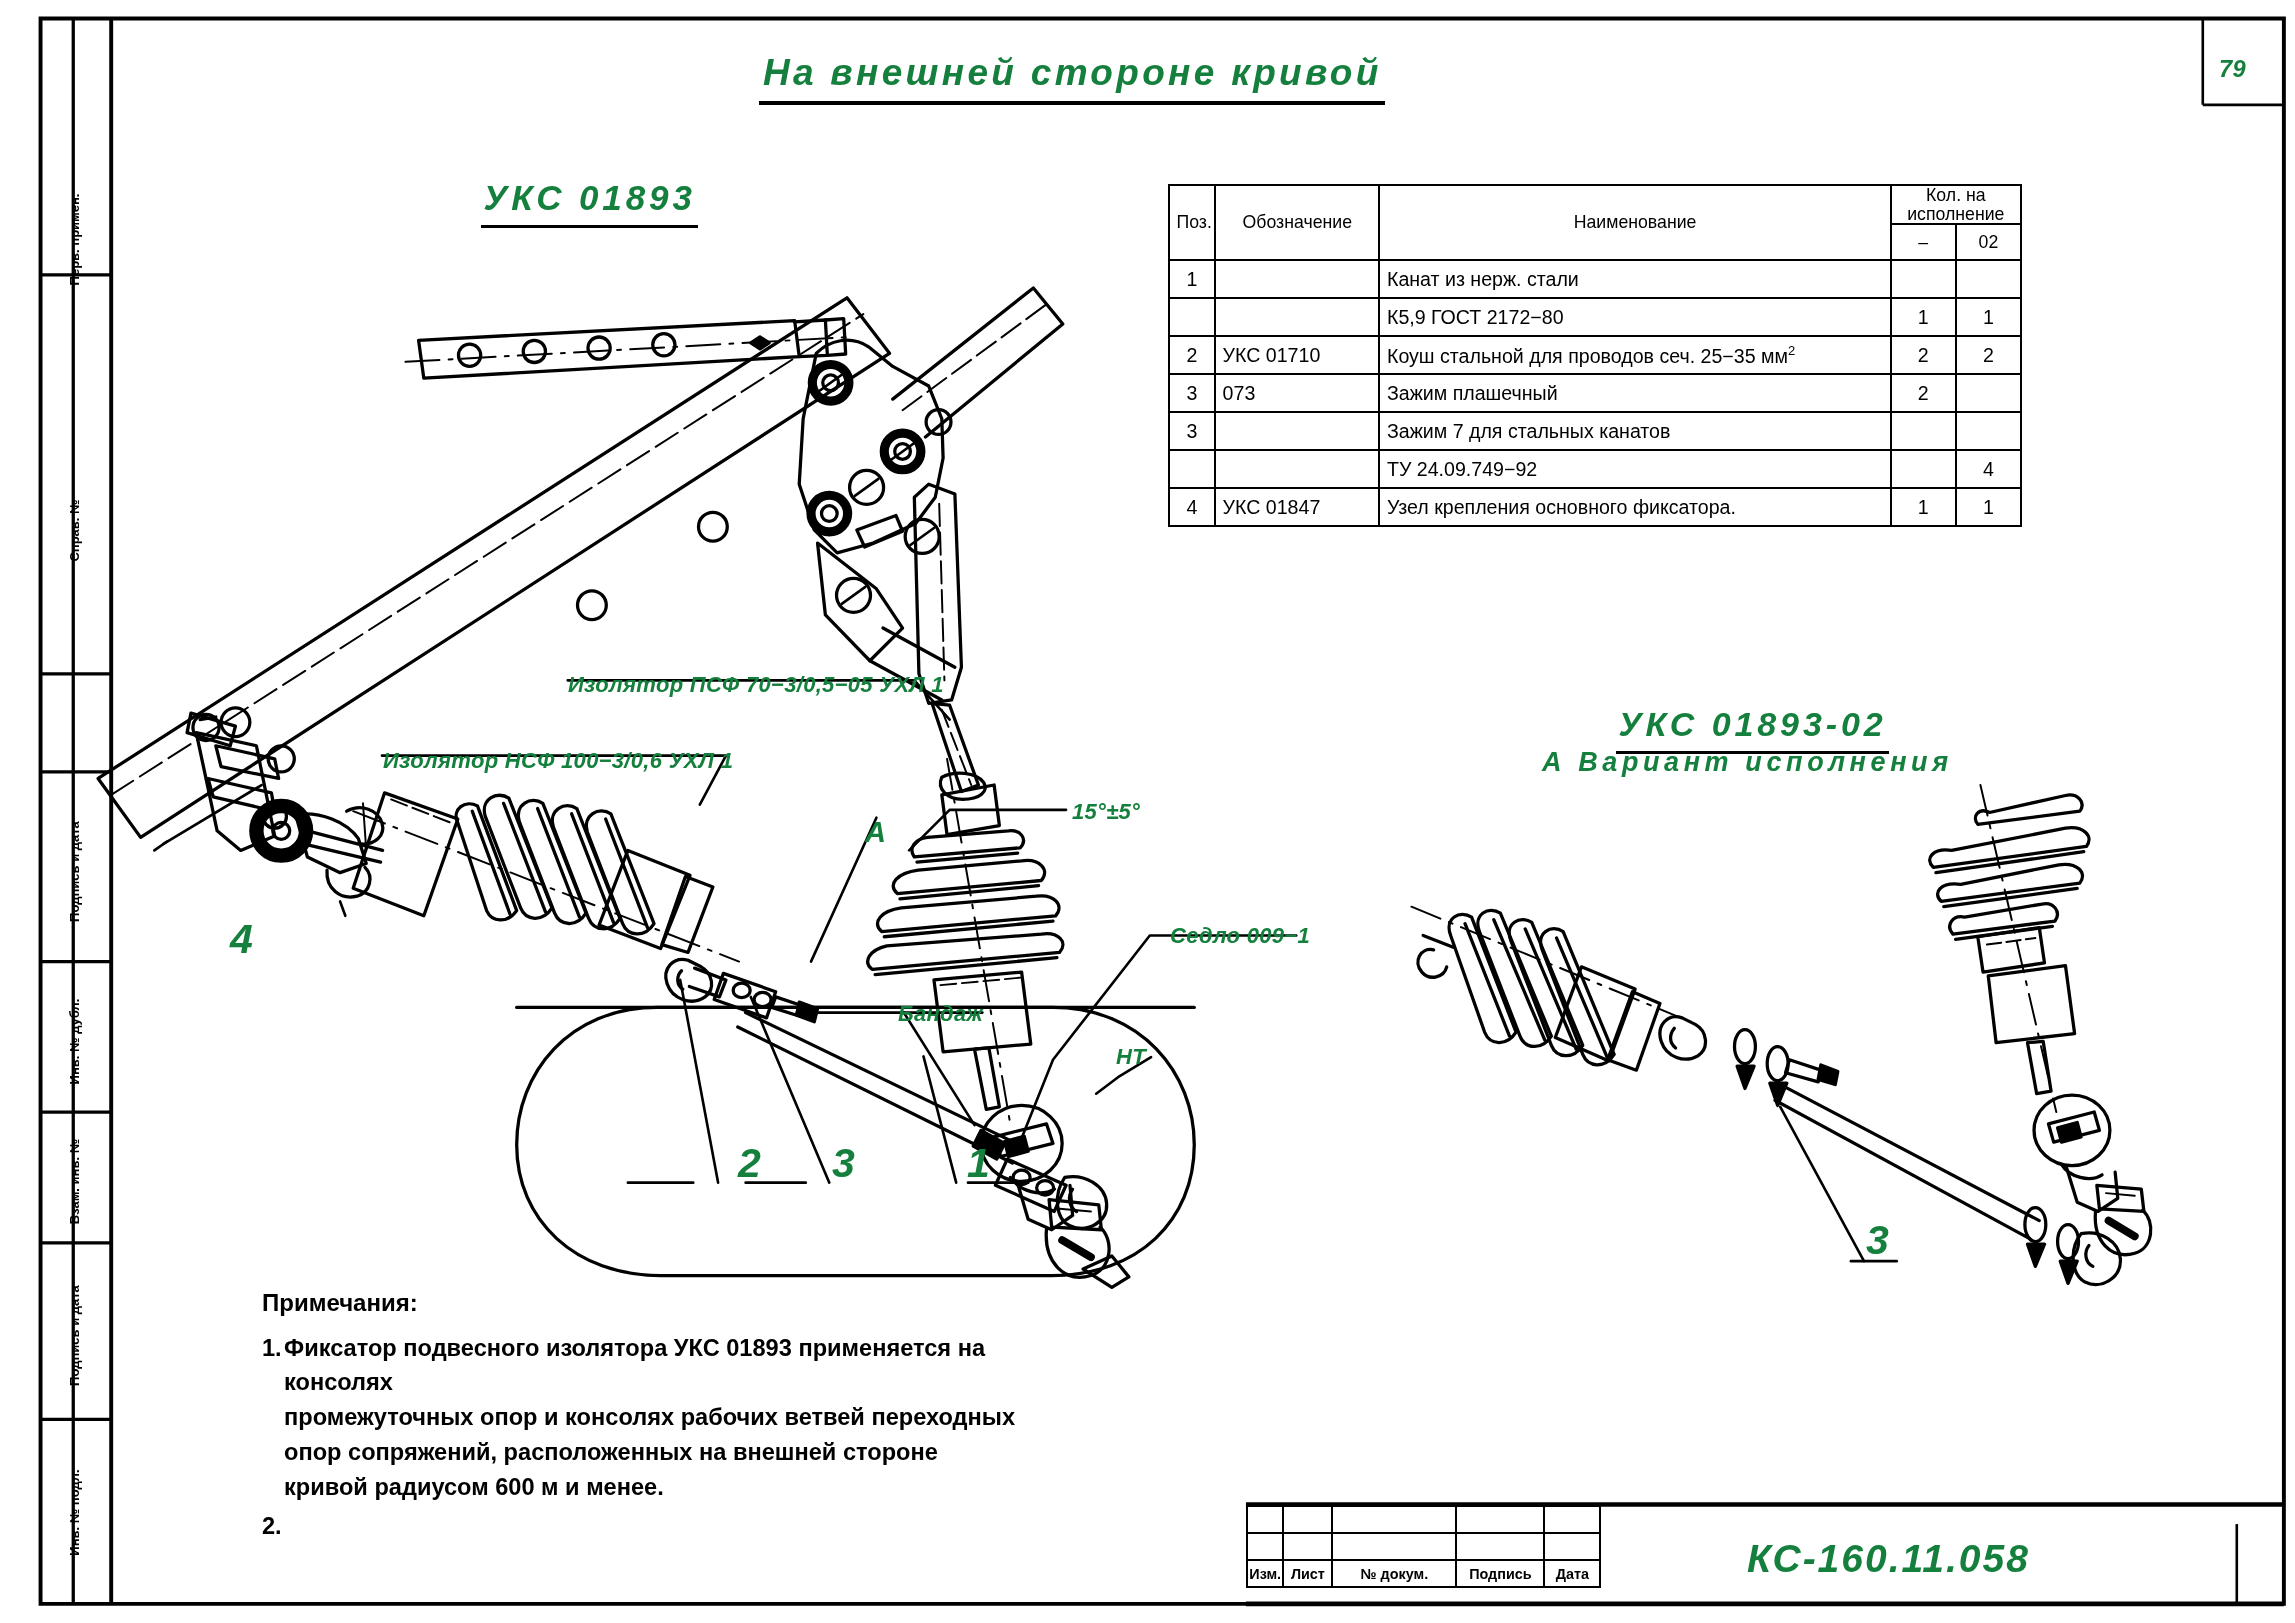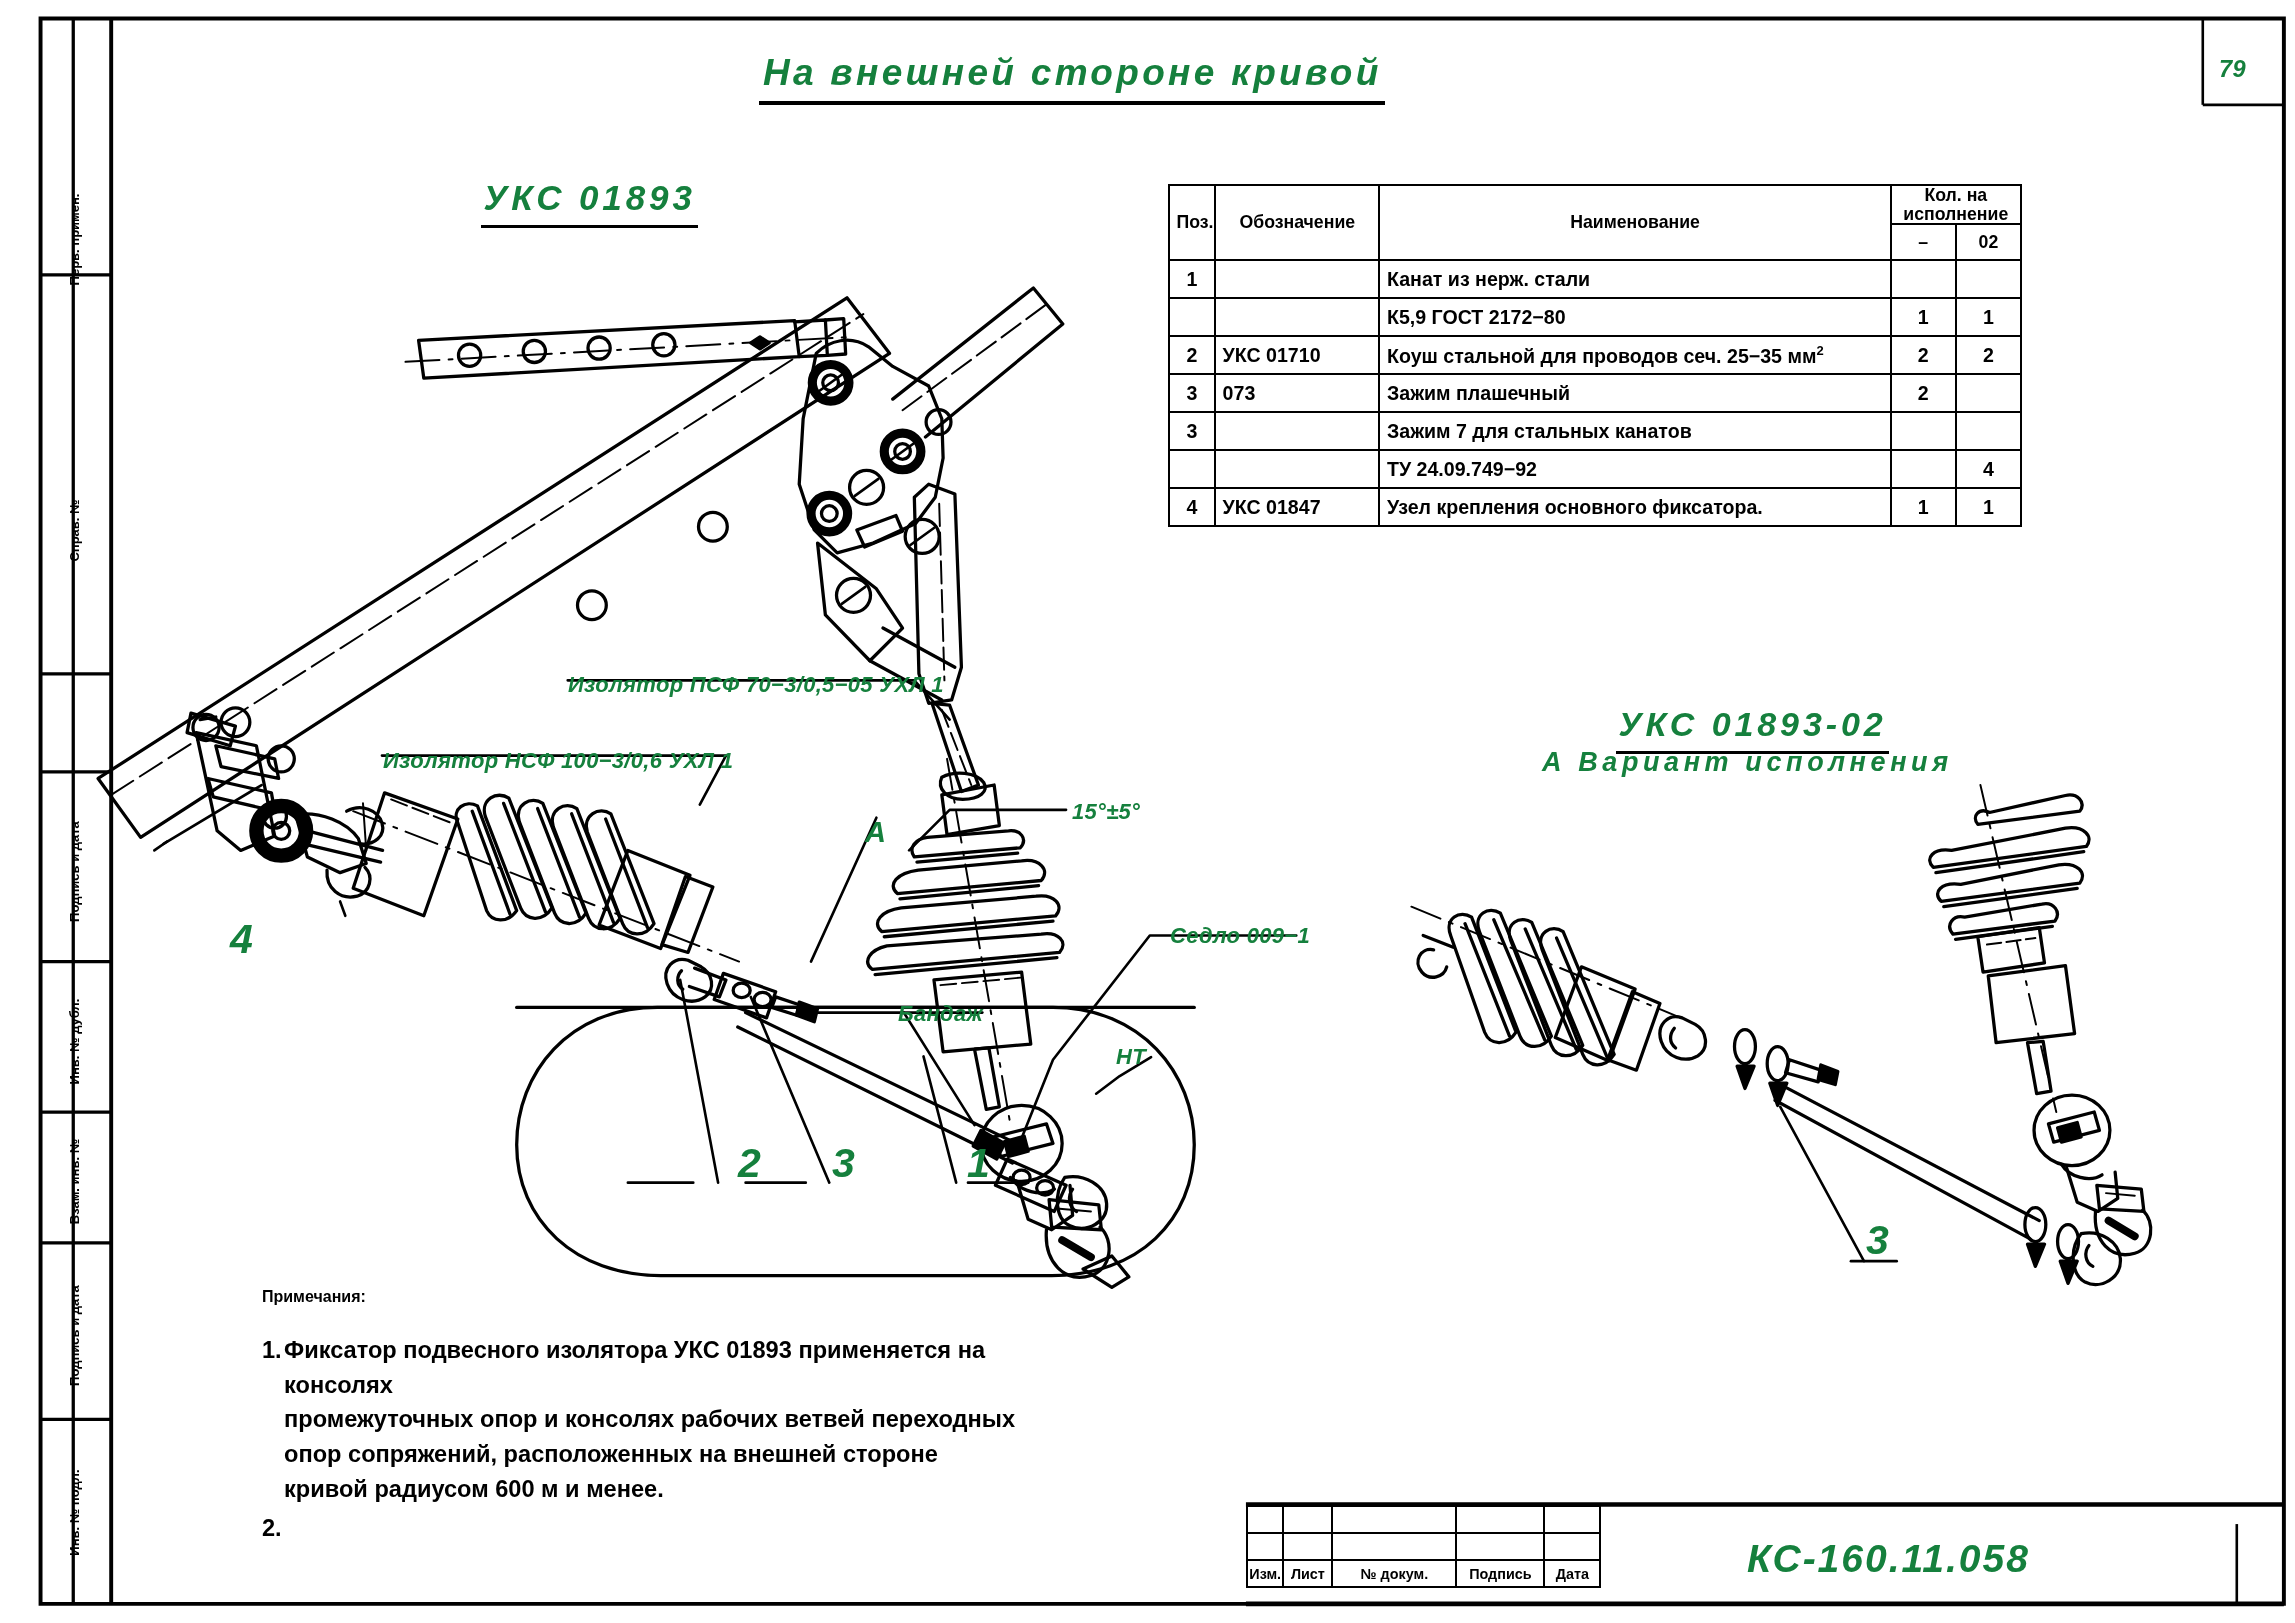--- a/index.html
+++ b/index.html
@@ -32,38 +32,38 @@
   .callout{font-size:22px;font-weight:700;margin-top:28px;}
   .bignum{font-size:41px;font-weight:700;}
 
   
   #spec-table{position:absolute;left:1168px;top:184px;width:854px;
     border-collapse:collapse;font-size:0;}
   #spec-table table{border-collapse:collapse;width:854px;table-layout:fixed;}
   #spec-table td,#spec-table th{
     border:2px solid #000;
     font-family:"Liberation Sans",sans-serif;
-    font-weight:700;font-size:19.6px;color:#000;
+    font-weight:400;font-size:19.6px;color:#000;
     padding:0 6.5px;height:36px;vertical-align:middle;
   }
   #spec-table .outer{border-width:2.6px;}
   #spec-table th{text-align:center;font-size:17.7px;line-height:1.05;}
   #spec-table td.c{text-align:center;}
   #spec-table td.l{text-align:left;}
   .col-pos{width:46px;}
   .col-desig{width:164px;}
   .col-name{width:510px;}
   .col-q1{width:65px;}
   .col-q2{width:65px;}
   sup{font-size:13px;vertical-align:super;}
 
   
   #notes{position:absolute;left:262px;top:1285px;font-size:23.6px;line-height:1.48;
     font-weight:700;}
-  #notes .n-head{margin-bottom:24px;font-size:16px;}
+  #notes .n-head{margin-bottom:10px;font-size:24px;}
   #notes .n-item{margin-bottom:3.9px;}
   #notes .n-item .n-body{display:inline-block;vertical-align:top;max-width:811px;}
   #notes .n-num{display:inline-block;width:22px;vertical-align:top;}
 
   
   #rev-block{position:absolute;left:1246px;top:1505px;}
   #rev-block table{border-collapse:collapse;table-layout:fixed;}
   #rev-block td{border:2px solid #000;height:25px;
     font-family:"Liberation Sans",sans-serif;font-weight:700;
     font-size:14.4px;text-align:center;color:#000;padding:0 1.3px;}

